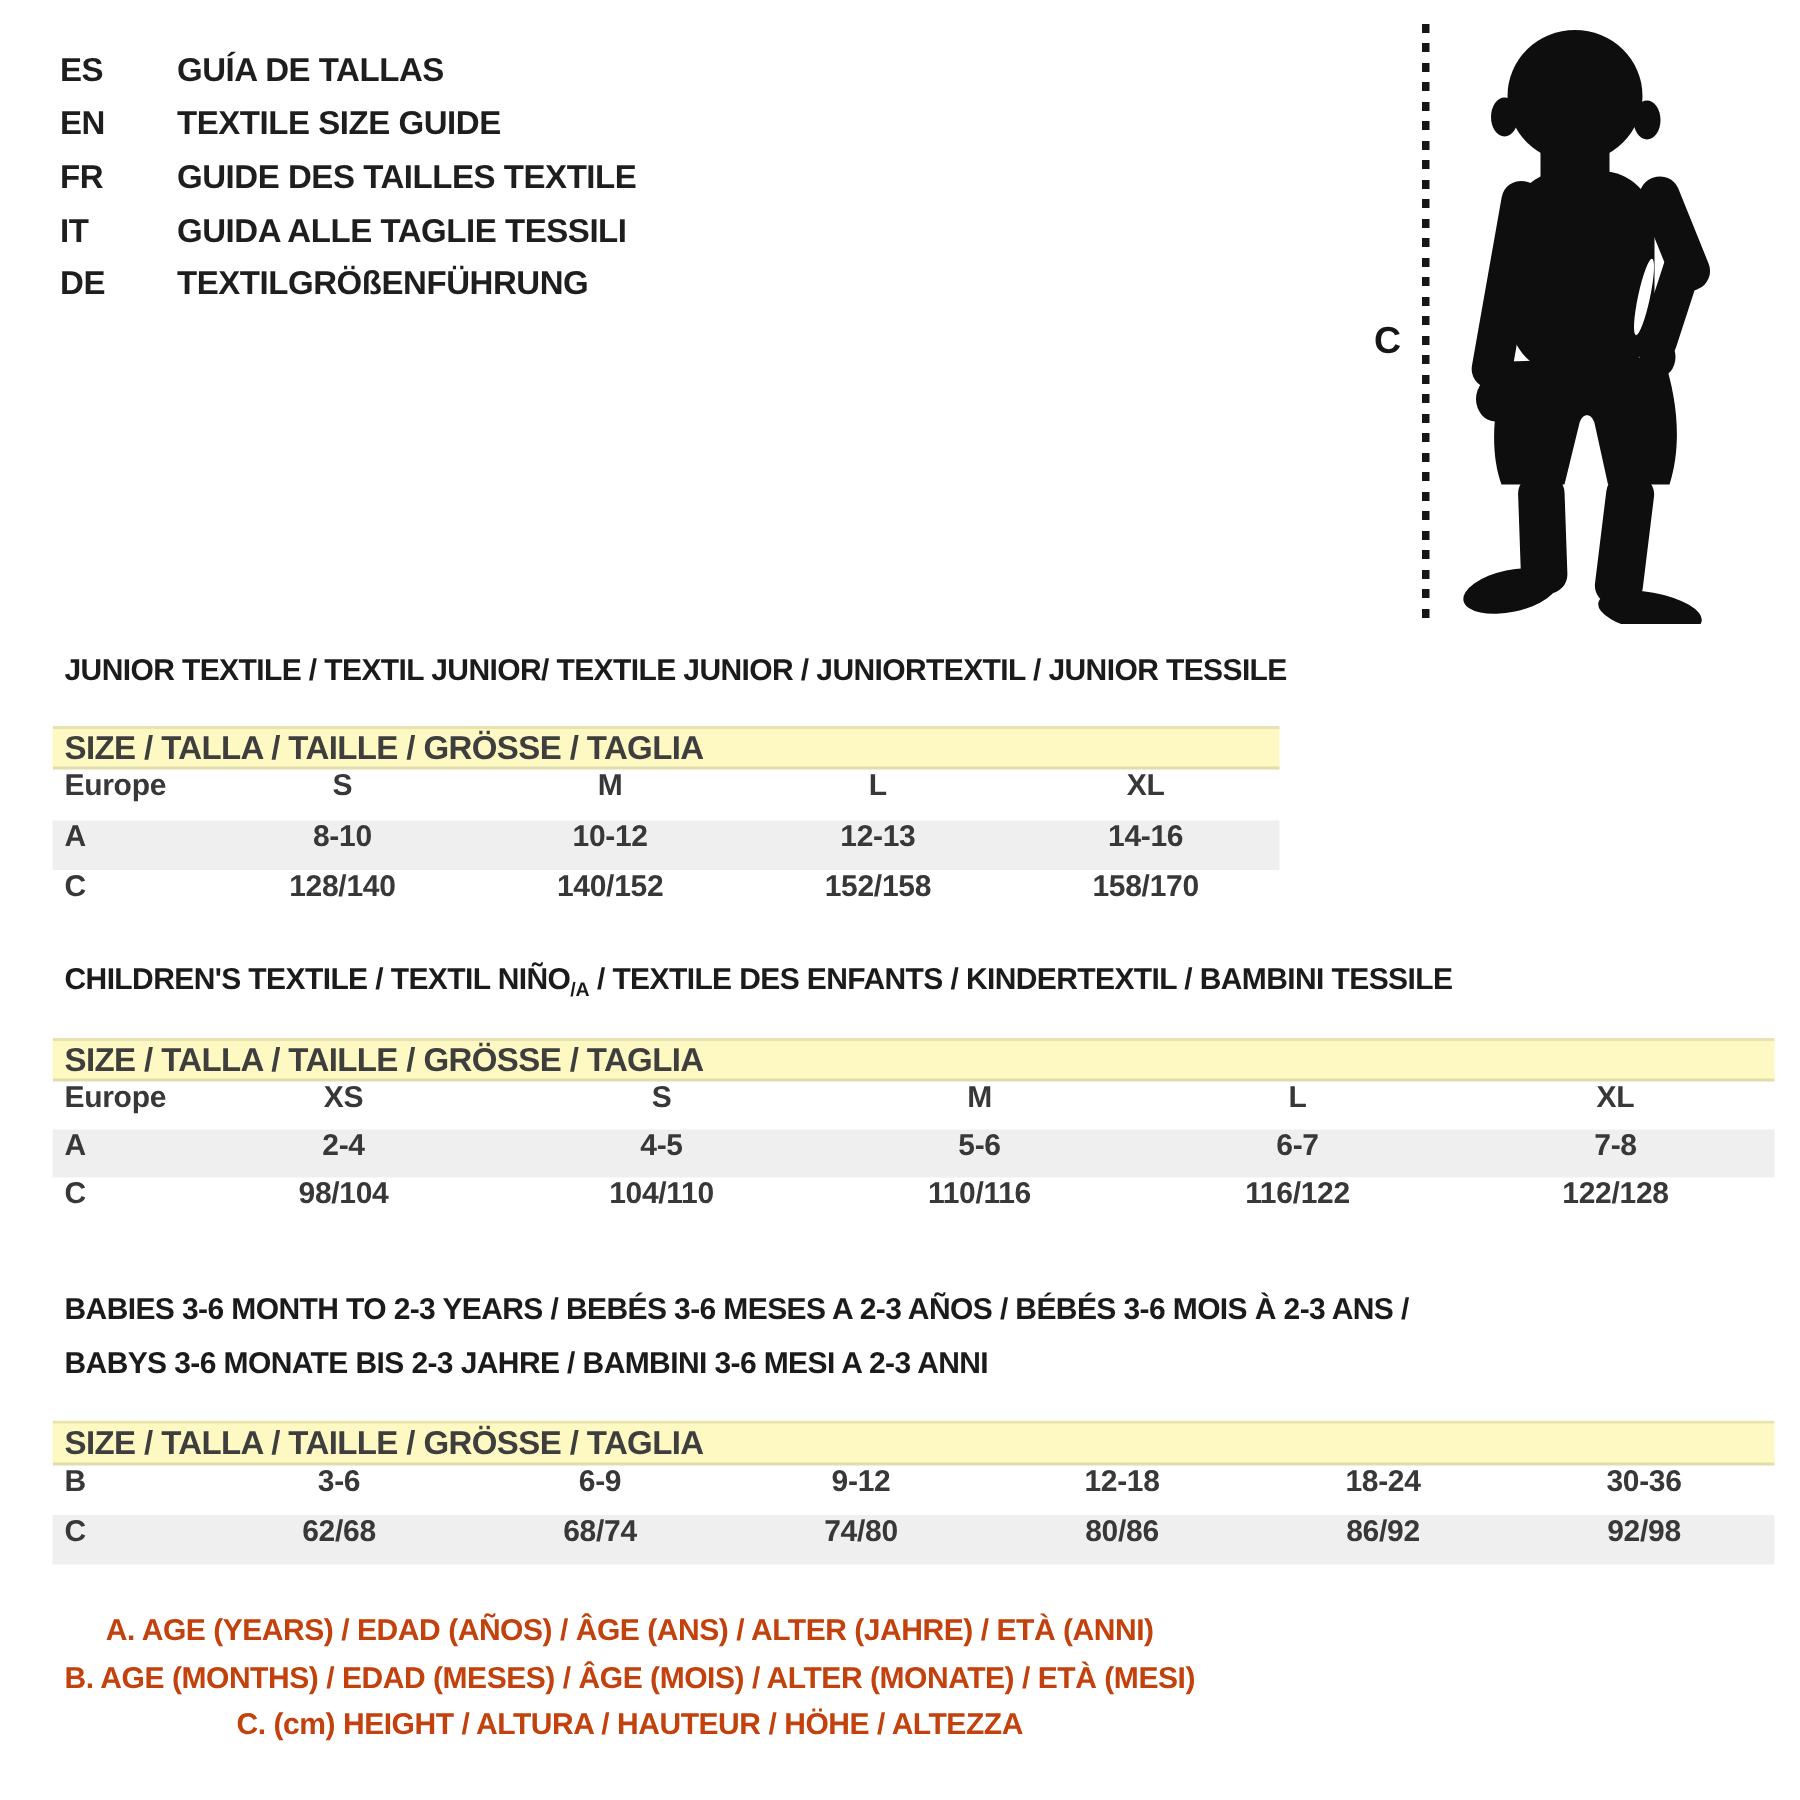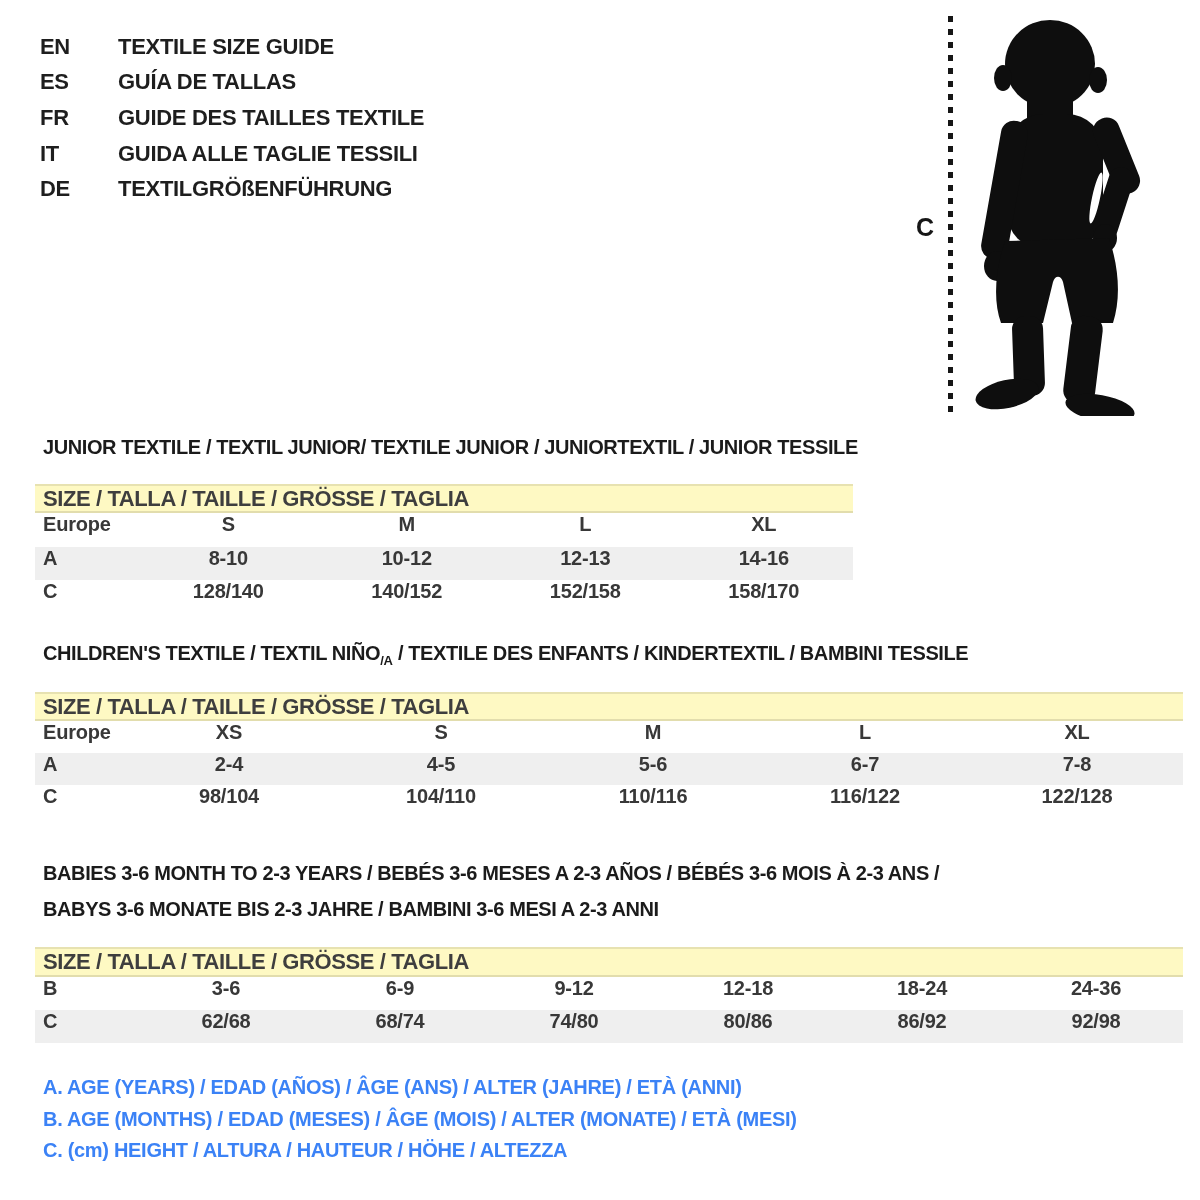--- a/index.html
+++ b/index.html
@@ -34,35 +34,35 @@
         letter-spacing:-0.2px;color:#383838;}
   .trow.alt{background:#efefef;}
   .tlabel{padding-left:8px;box-sizing:border-box;}
   .tcell{flex:1 1 0;text-align:center;}
   .junior{width:818px;}   .junior .tlabel{width:104px;}
   .children{width:1148px;}.children .tlabel{width:88px;}
   .babies{width:1148px;}  .babies .tlabel{width:104px;}
 
   
   .legend{position:absolute;left:43px;top:1072px;font-size:20px;font-weight:bold;
-          letter-spacing:-0.3px;color:#3b82f6;line-height:31.5px;white-space:nowrap;}
+          letter-spacing:-0.3px;color:#c2410c;line-height:31.5px;white-space:nowrap;text-align:center;}
 </style>
 </head>
 <body>
 
 <div class="page">
 
   <div class="lang-list">
     <div class="lang-row">
+      <span class="lang-code">ES</span>
+      <span class="lang-title">GUÍA DE TALLAS</span>
+    </div>
+    <div class="lang-row">
       <span class="lang-code">EN</span>
       <span class="lang-title">TEXTILE SIZE GUIDE</span>
-    </div>
-    <div class="lang-row">
-      <span class="lang-code">ES</span>
-      <span class="lang-title">GUÍA DE TALLAS</span>
     </div>
     <div class="lang-row">
       <span class="lang-code">FR</span>
       <span class="lang-title">GUIDE DES TAILLES TEXTILE</span>
     </div>
     <div class="lang-row">
       <span class="lang-code">IT</span>
       <span class="lang-title">GUIDA ALLE TAGLIE TESSILI</span>
     </div>
     <div class="lang-row">
@@ -155,21 +155,21 @@
   </div>
   <div class="table babies" style="top:947px;">
     <div class="thead" style="height:30px;">SIZE / TALLA / TAILLE / GRÖSSE / TAGLIA</div>
     <div class="trow">
       <div class="tlabel">B</div>
       <div class="tcell">3-6</div>
       <div class="tcell">6-9</div>
       <div class="tcell">9-12</div>
       <div class="tcell">12-18</div>
       <div class="tcell">18-24</div>
-      <div class="tcell">24-36</div>
+      <div class="tcell">30-36</div>
     </div>
     <div class="trow alt">
       <div class="tlabel">C</div>
       <div class="tcell">62/68</div>
       <div class="tcell">68/74</div>
       <div class="tcell">74/80</div>
       <div class="tcell">80/86</div>
       <div class="tcell">86/92</div>
       <div class="tcell">92/98</div>
     </div>

